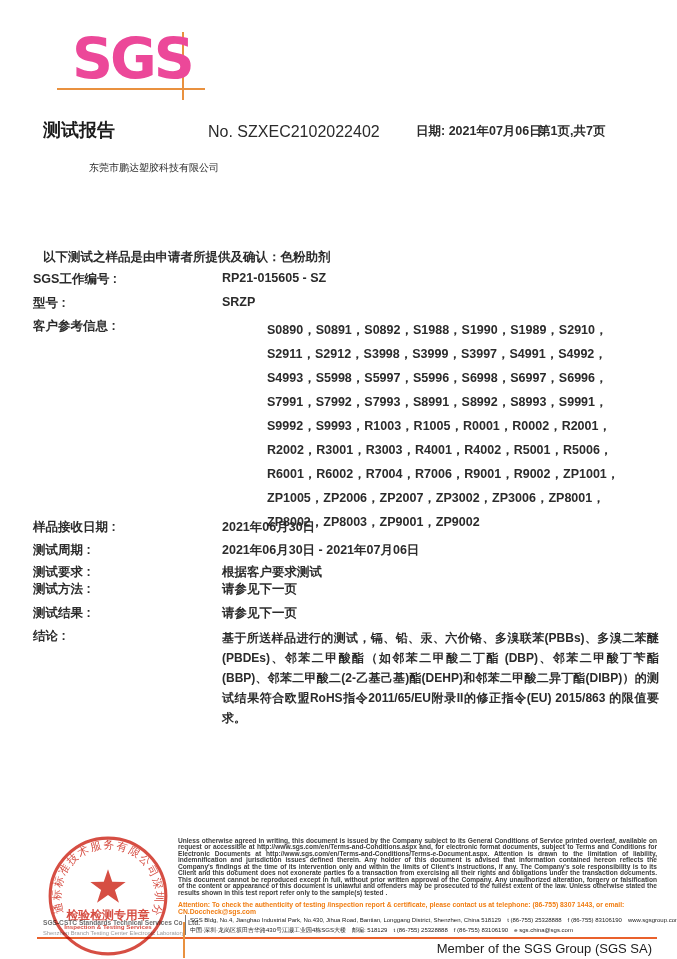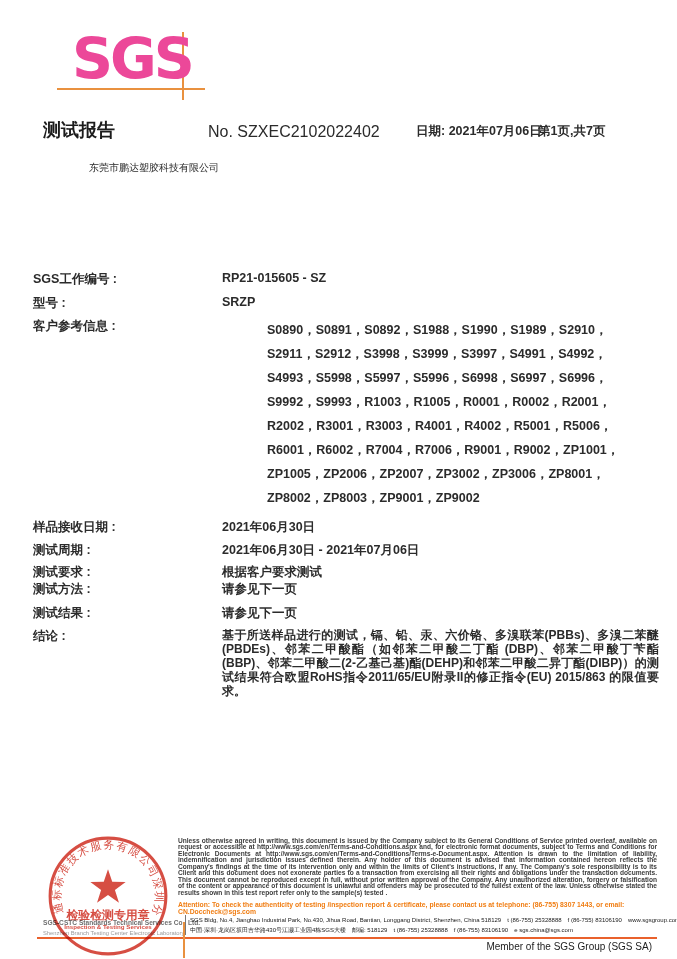--- a/index.html
+++ b/index.html
@@ -24,34 +24,34 @@
   .applicant-addr { position:absolute; left:43px; top:184px; font-size:12.5px; font-weight:600; }
 
   .statement { position:absolute; left:43px; top:249px; font-size:12.5px; font-weight:600; }
 
   
   .frow { position:absolute; left:0; width:677px; font-size:12.5px; font-weight:600; }
   .frow .lbl { position:absolute; left:33px; top:0; white-space:nowrap; }
   .frow .val { position:absolute; left:222px; top:0; white-space:nowrap; }
   .ref-lines div { line-height:24px; white-space:nowrap;margin-left:45px; }
   .conclusion-val { position:absolute; left:222px; top:0; width:437px; white-space:normal;
-                    line-height:14px; font-size:12px; text-align:justify; }
+                    line-height:20px; font-size:12px; text-align:justify; }
 
   
   .disclaimer { position:absolute; left:178px; top:838px; width:479px; font-size:6.6px;
                 line-height:6.45px; color:#3d3d3d; text-align:justify; font-weight:600; }
   .attention  { position:absolute; left:178px; top:901px; width:479px; font-size:6.8px;
                 line-height:7.2px; color:#f07d12; font-weight:bold; }
   .addr-block { position:absolute; left:185px; top:915px; width:472px; border-left:1px solid #777;
                 padding-left:4px; font-size:6px; color:#222; }
   .addr-row   { display:flex; gap:6px; white-space:nowrap; line-height:10px; align-items:baseline; }
   .addr-row .grow { flex:0 0 auto; }
   .rule-orange { position:absolute; left:37px; top:937px; width:620px; height:2px; background:#e9612c; }
   .tick-orange { position:absolute; left:183px; top:922px; width:2px; height:36px; background:#e9913f; }
-  .member { position:absolute; right:25px; top:941px; font-size:10px; color:#1c1c1c; }
+  .member { position:absolute; right:25px; top:941px; font-size:13px; color:#1c1c1c; }
 
   .company-en { position:absolute; left:43px; top:919px; font-size:6.6px; color:#6e6e6e; font-weight:600; }
   .branch-en  { position:absolute; left:43px; top:930px; font-size:5.8px; color:#9a9a9a; }
 
   .stamp { position:absolute; left:46px; top:834px; width:124px; height:124px; opacity:.9;
            mix-blend-mode:multiply; }
 </style>
 </head>
 <body>
 
@@ -63,35 +63,37 @@
     <div class="logo-text">SGS</div>
   </div>
 
   <div class="h-title">测试报告</div>
   <div class="h-no">No. SZXEC2102022402</div>
   <div class="h-date">日期: 2021年07月06日</div>
   <div class="h-page">第1页,共7页</div>
 
   <div class="applicant-name">东莞市鹏达塑胶科技有限公司</div>
 
+  <div class="statement">以下测试之样品是由申请者所提供及确认：色粉助剂</div>
 
   <div class="frow" style="top:271px">
     <span class="lbl">SGS工作编号 :</span>
     <span class="val">RP21-015605 - SZ</span>
   </div>
   <div class="frow" style="top:295px">
     <span class="lbl">型号 :</span>
     <span class="val">SRZP</span>
   </div>
   <div class="frow" style="top:318px">
     <span class="lbl">客户参考信息 :</span>
     <span class="val ref-lines">
       <div>S0890，S0891，S0892，S1988，S1990，S1989，S2910，</div>
       <div>S2911，S2912，S3998，S3999，S3997，S4991，S4992，</div>
       <div>S4993，S5998，S5997，S5996，S6998，S6997，S6996，</div>
+      <div>S7991，S7992，S7993，S8991，S8992，S8993，S9991，</div>
       <div>S9992，S9993，R1003，R1005，R0001，R0002，R2001，</div>
       <div>R2002，R3001，R3003，R4001，R4002，R5001，R5006，</div>
       <div>R6001，R6002，R7004，R7006，R9001，R9002，ZP1001，</div>
       <div>ZP1005，ZP2006，ZP2007，ZP3002，ZP3006，ZP8001，</div>
       <div>ZP8002，ZP8003，ZP9001，ZP9002</div>
     </span>
   </div>
   <div class="frow" style="top:519px">
     <span class="lbl">样品接收日期 :</span>
     <span class="val">2021年06月30日</span>

